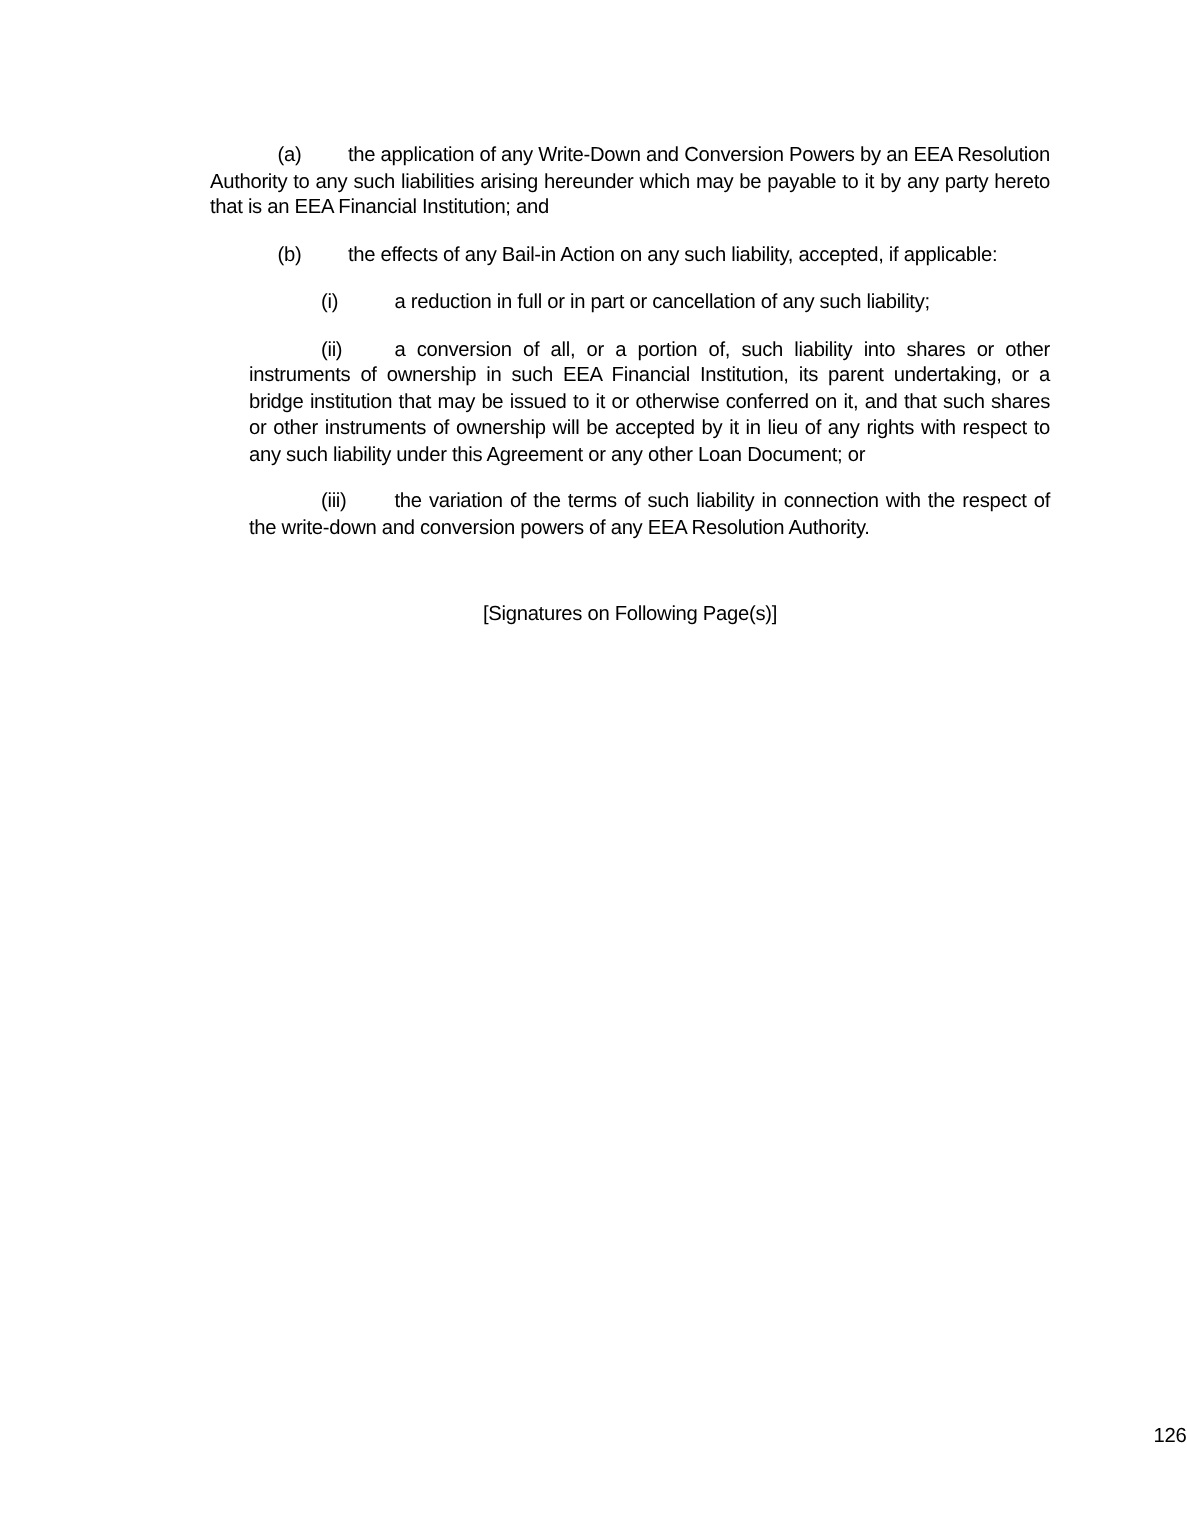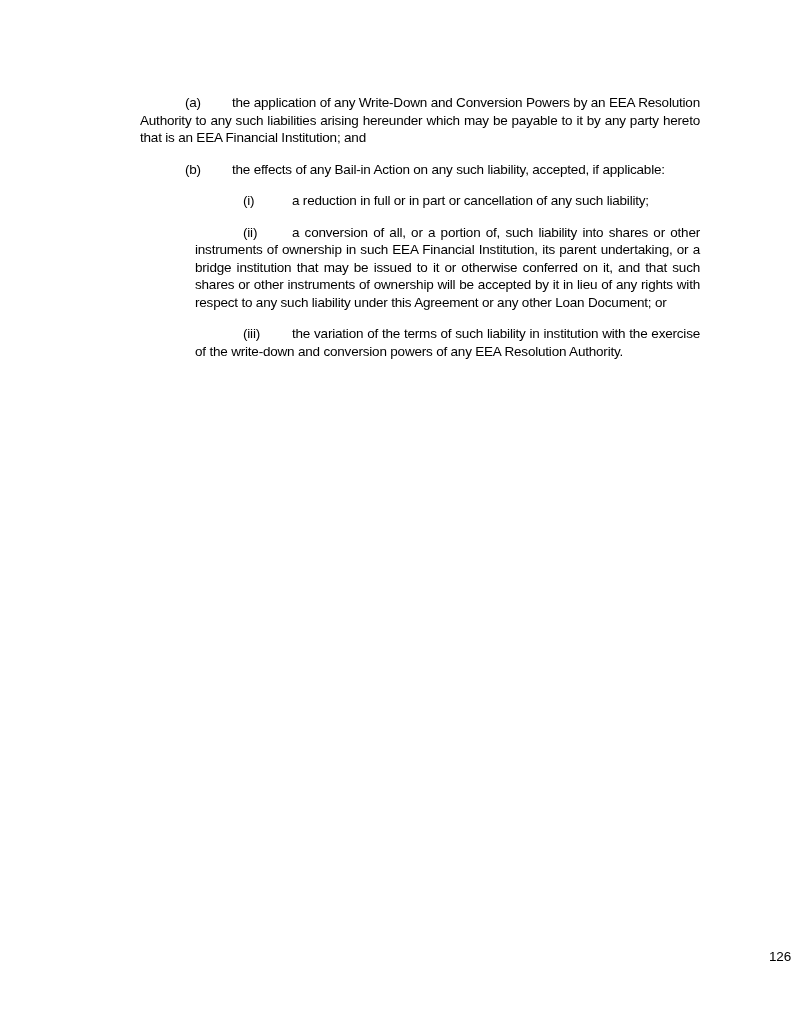--- a/index.html
+++ b/index.html
@@ -29,21 +29,21 @@
   .para {
     margin: 0 0 14px 0;
     text-align: justify;
   }
   
   .lvl1 {
     text-indent: 45px;
   }
   
   .lvl2 {
-    margin-left: 55px;
+    margin-left: 26px;
     text-indent: 48px;
   }
   .lbl {
     display: inline-block;
     text-indent: 0;
   }
   .lvl1 > .lbl { width: 47px; }
   .lvl2 > .lbl { width: 49px; }
   .sig-note {
     margin-top: 40px;
@@ -67,19 +67,20 @@
   <div class="content">
 
     <p class="para lvl1"><span class="lbl">(a)</span><span>the application of any Write-Down and Conversion Powers by an EEA Resolution Authority to any such liabilities arising hereunder which may be payable to it by any party hereto that is an EEA Financial Institution; and</span></p>
 
     <p class="para lvl1"><span class="lbl">(b)</span><span>the effects of any Bail-in Action on any such liability, accepted, if applicable:</span></p>
 
     <p class="para lvl2"><span class="lbl">(i)</span><span>a reduction in full or in part or cancellation of any such liability;</span></p>
 
     <p class="para lvl2"><span class="lbl">(ii)</span><span>a conversion of all, or a portion of, such liability into shares or other instruments of ownership in such EEA Financial Institution, its parent undertaking, or a bridge institution that may be issued to it or otherwise conferred on it, and that such shares or other instruments of ownership will be accepted by it in lieu of any rights with respect to any such liability under this Agreement or any other Loan Document; or</span></p>
 
-    <p class="para lvl2"><span class="lbl">(iii)</span><span>the variation of the terms of such liability in institution with the exercise of the write-down and conversion powers of any EEA Resolution Authority.</span></p>
+    <p class="para lvl2"><span class="lbl">(iii)</span><span>the variation of the terms of such liability in connection with the respect of the write-down and conversion powers of any EEA Resolution Authority.</span></p>
 
+    <p class="para sig-note">[Signatures on Following Page(s)]</p>
 
   </div>
 
   <div class="footer">126</div>
 </div>
 
 </body></html>

